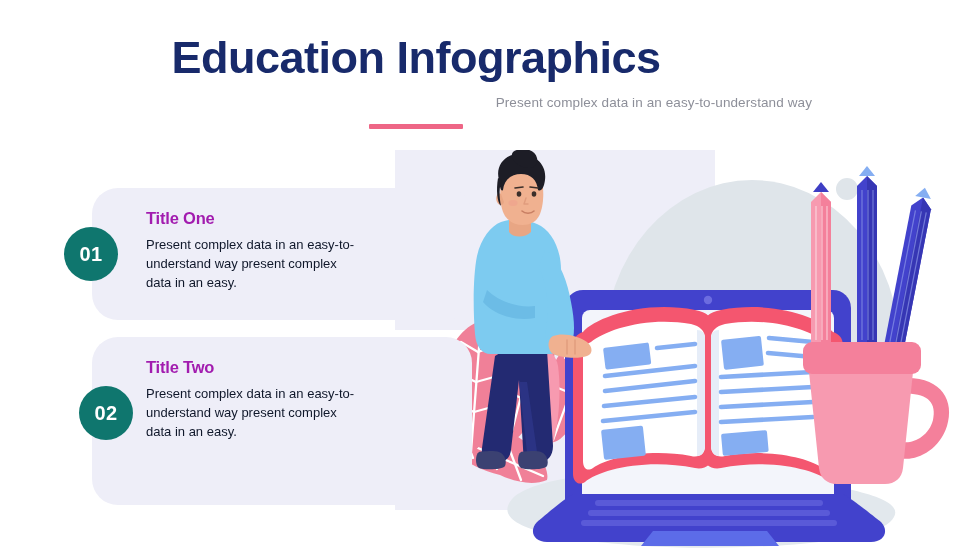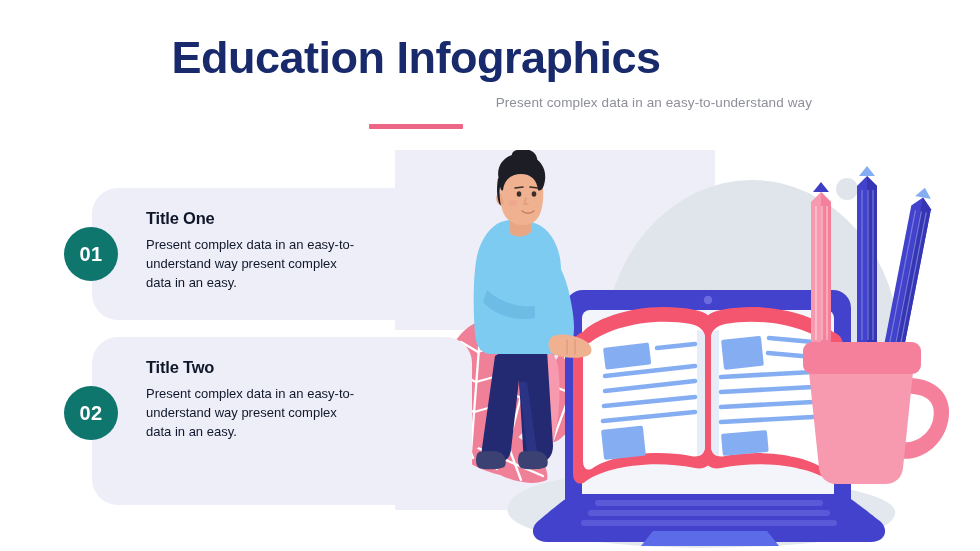--- a/index.html
+++ b/index.html
@@ -71,21 +71,21 @@
 
   .card-body {
     position: absolute;
     left: 54px;
     top: 21px;
     right: 24px;
   }
   .card-title {
     font-size: 16.5px;
     font-weight: bold;
-    color: #0f172a;
+    color: #a21caf;
     margin: 0 0 8px 0;
     letter-spacing: -0.2px;
   }
   .card-text {
     font-size: 13px;
     color: #0f172a;
     line-height: 1.45;
     max-width: 212px;
   }
 
@@ -98,21 +98,21 @@
     color: #ffffff;
     font-size: 20px;
     font-weight: bold;
     display: flex;
     align-items: center;
     justify-content: center;
     z-index: 22;
     letter-spacing: 0.3px;
   }
   #badge-1 { left: 64px; top: 227px; }
-  #badge-2 { left: 64px; top: 386px; }
+  #badge-2 { left: 79px; top: 386px; }
 
   
   #illustration {
     position: absolute;
     left: 395px;
     top: 150px;
     width: 585px;
     height: 401px;
     z-index: 10;
   }

